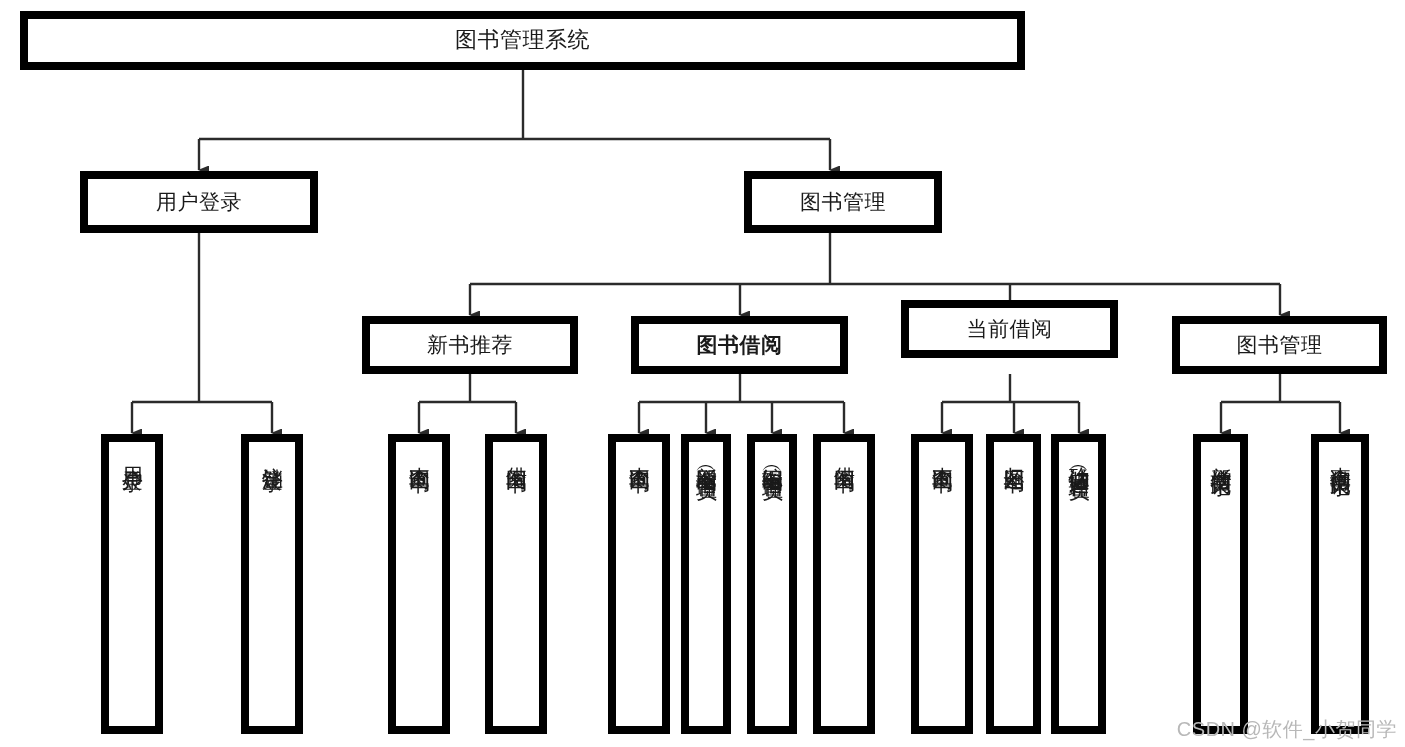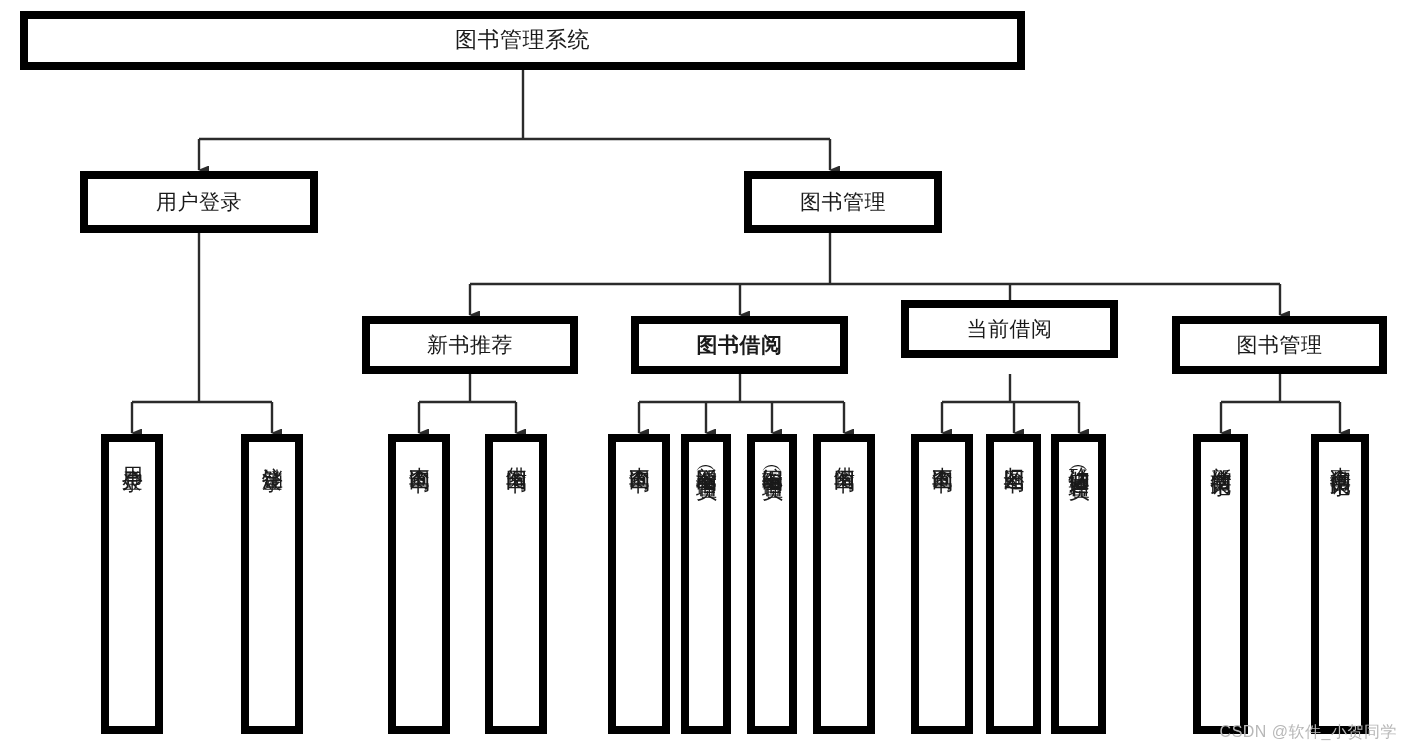--- a/index.html
+++ b/index.html
@@ -62,21 +62,21 @@
     white-space: nowrap;
     text-align: start;
   }
   .node-box.root .node-label-h {
     font-size: 22px;
   }
   .watermark {
     position: absolute;
     right: 8px;
     bottom: 4px;
-    font-size: 16px;
+    font-size: 20px;
     color: #b8b8b8;
     white-space: nowrap;
     letter-spacing: 0.5px;
     user-select: none;
   }
 </style>
 </head>
 <body>
 
 <div id="diagram-root">

